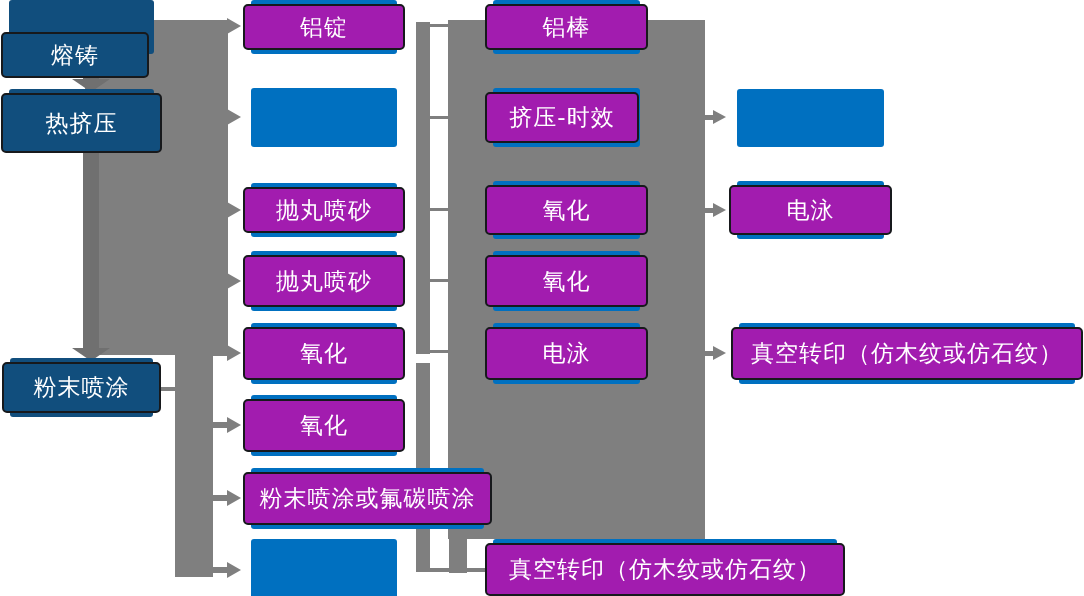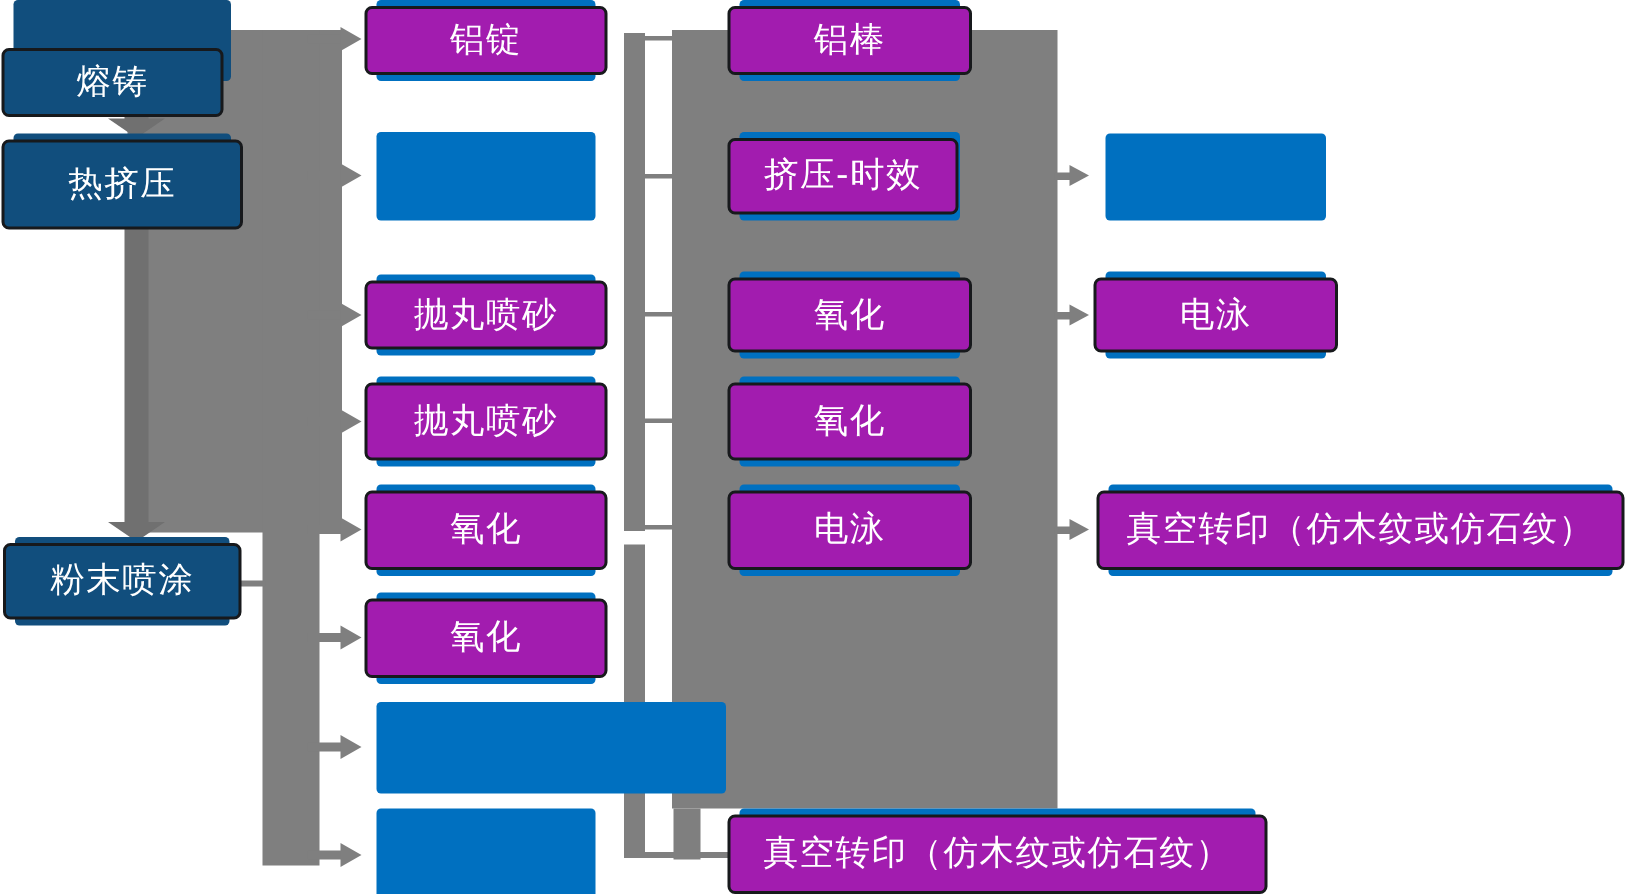--- a/index.html
+++ b/index.html
@@ -75,20 +75,21 @@
     <div class="echo" style="left: 251px; top: 88px; width: 146px; height: 59px; background: rgb(0, 112, 192);"></div>
     <div class="echo" style="left: 251px; top: 183px; width: 146px; height: 54px; background: rgb(0, 112, 192);"></div>
     <div class="box blue" style="left: 243px; top: 187px; width: 162px; height: 46px;">抛丸喷砂</div>
     <div class="echo" style="left: 251px; top: 251px; width: 146px; height: 60px; background: rgb(0, 112, 192);"></div>
     <div class="box blue" style="left: 243px; top: 255px; width: 162px; height: 52px;">抛丸喷砂</div>
     <div class="echo" style="left: 251px; top: 323px; width: 146px; height: 61px; background: rgb(0, 112, 192);"></div>
     <div class="box blue" style="left: 243px; top: 327px; width: 162px; height: 53px;">氧化</div>
     <div class="echo" style="left: 251px; top: 395px; width: 146px; height: 61px; background: rgb(0, 112, 192);"></div>
     <div class="box blue" style="left: 243px; top: 399px; width: 162px; height: 53px;">氧化</div>
     <div class="echo" style="left: 251px; top: 468px; width: 233px; height: 61px; background: rgb(0, 112, 192);"></div>
+    <div class="box blue" style="left: 243px; top: 472px; width: 249px; height: 53px;">粉末喷涂或氟碳喷涂</div>
     <div class="echo" style="left: 251px; top: 539px; width: 146px; height: 61px; background: rgb(0, 112, 192);"></div>
     <div class="echo" style="left: 493px; top: 0px; width: 147px; height: 54px; background: rgb(0, 112, 192);"></div>
     <div class="box blue" style="left: 485px; top: 4px; width: 163px; height: 46px;">铝棒</div>
     <div class="echo" style="left: 493px; top: 88px; width: 147px; height: 59px; background: rgb(0, 112, 192);"></div>
     <div class="box blue" style="left: 485px; top: 92px; width: 154px; height: 51px;">挤压-时效</div>
     <div class="echo" style="left: 493px; top: 181px; width: 147px; height: 58px; background: rgb(0, 112, 192);"></div>
     <div class="box blue" style="left: 485px; top: 185px; width: 163px; height: 50px;">氧化</div>
     <div class="echo" style="left: 493px; top: 251px; width: 147px; height: 60px; background: rgb(0, 112, 192);"></div>
     <div class="box blue" style="left: 485px; top: 255px; width: 163px; height: 52px;">氧化</div>
     <div class="echo" style="left: 493px; top: 323px; width: 147px; height: 61px; background: rgb(0, 112, 192);"></div>

